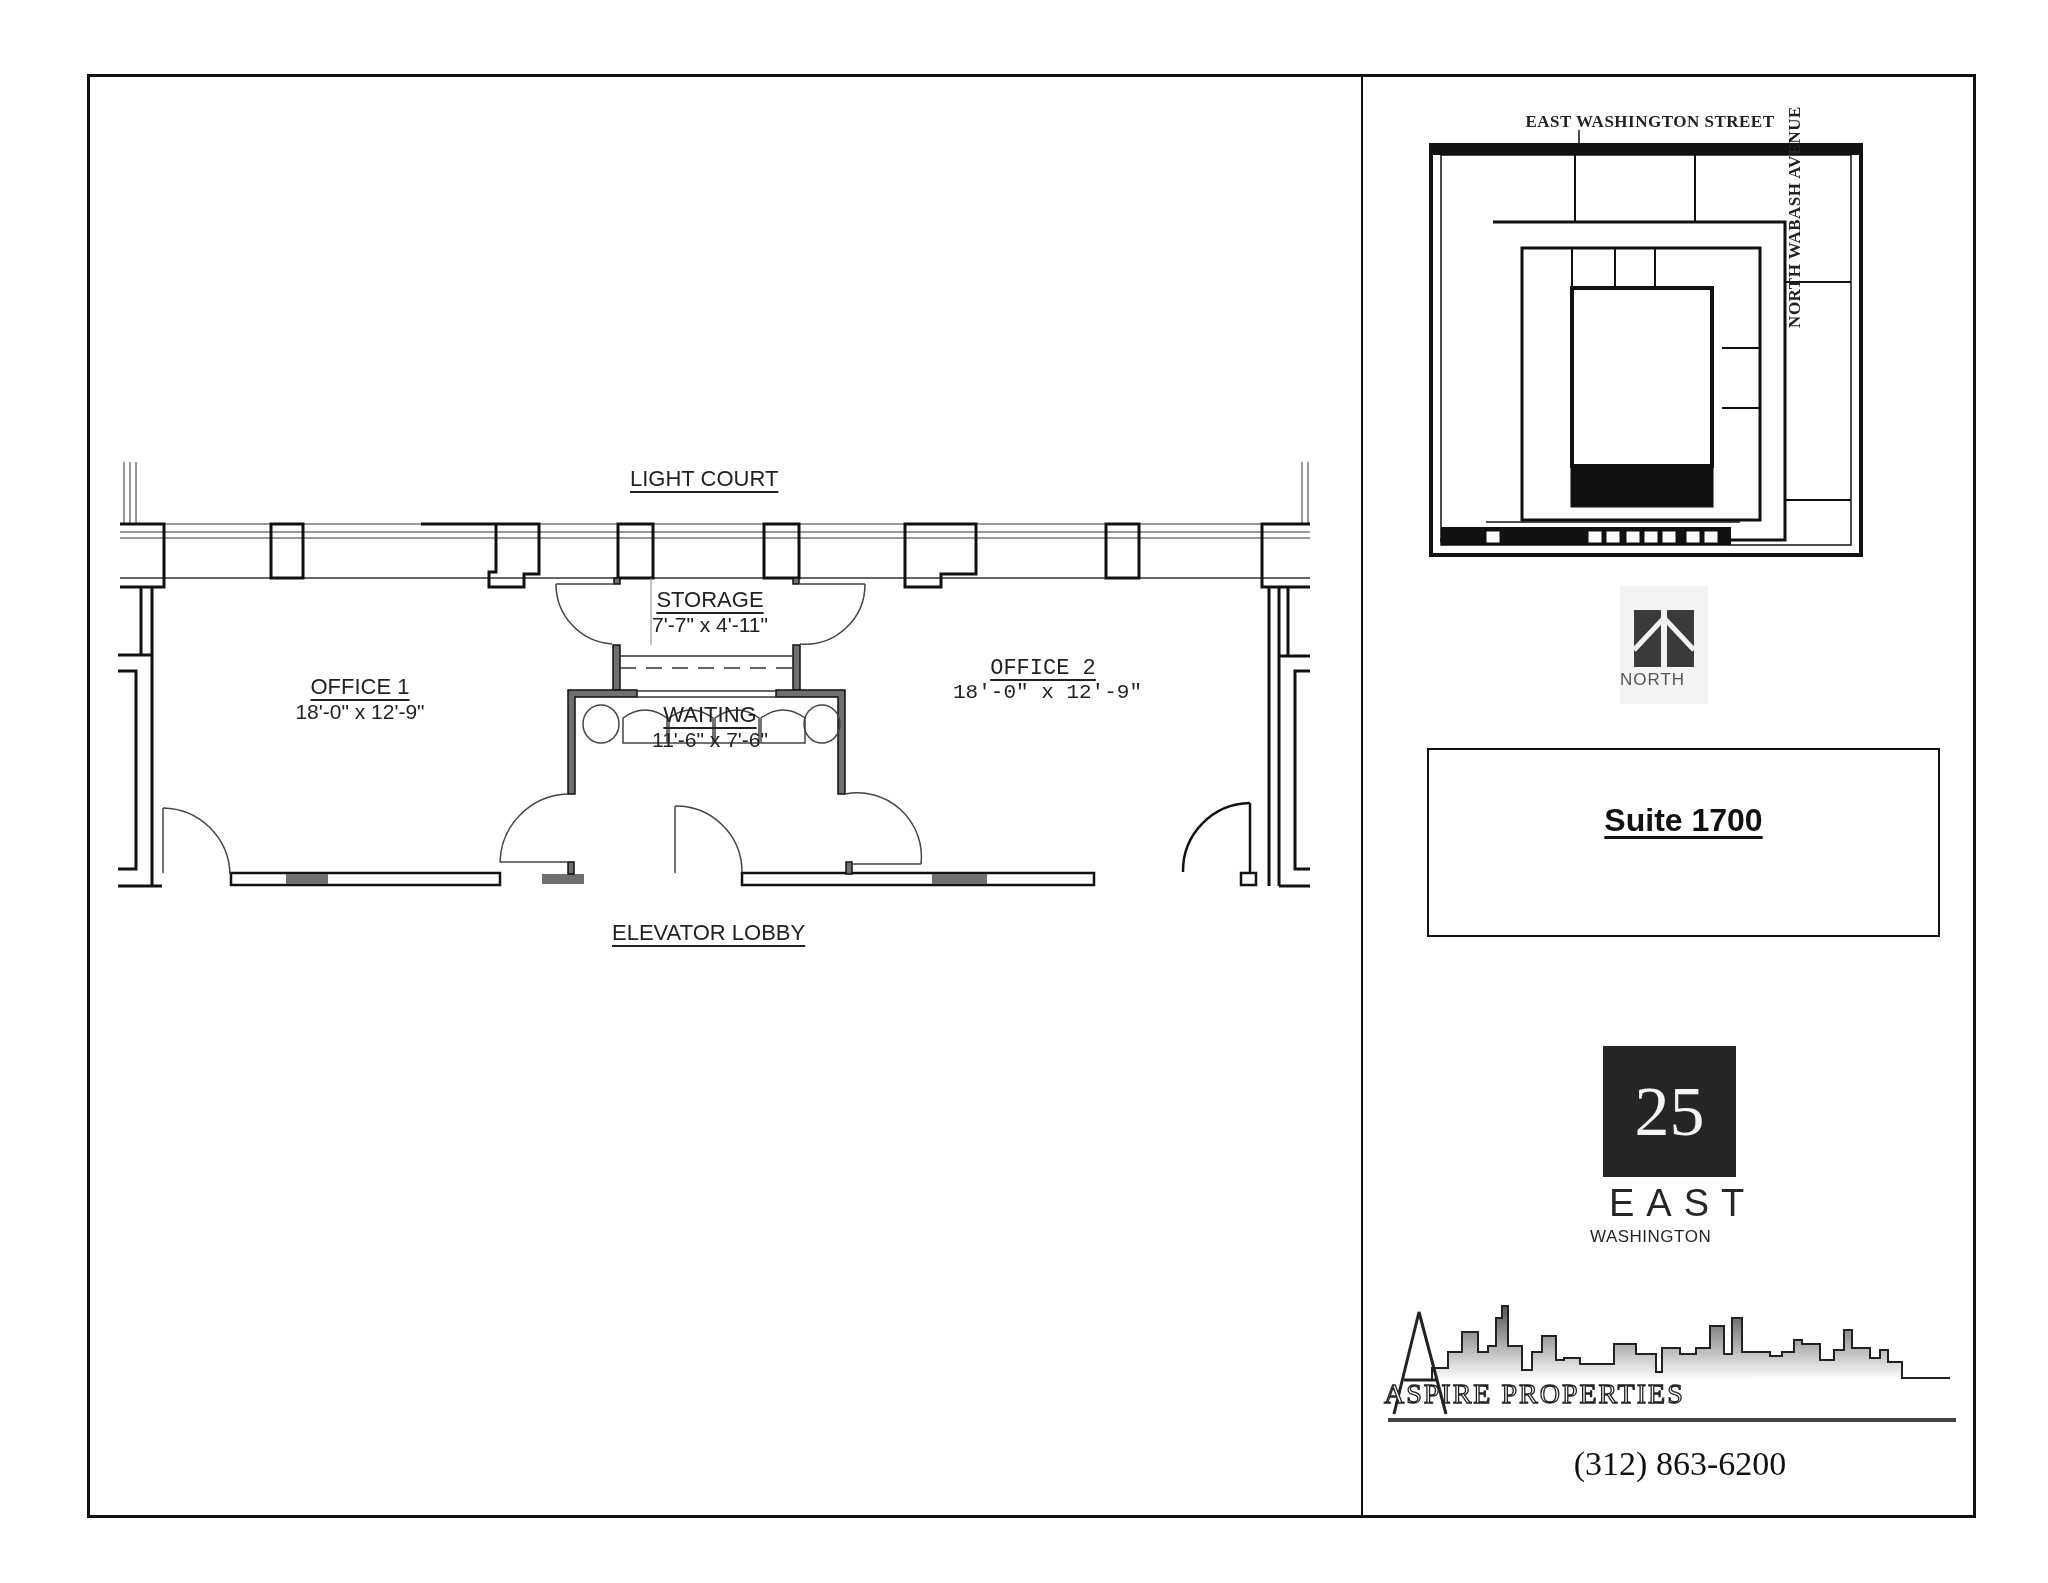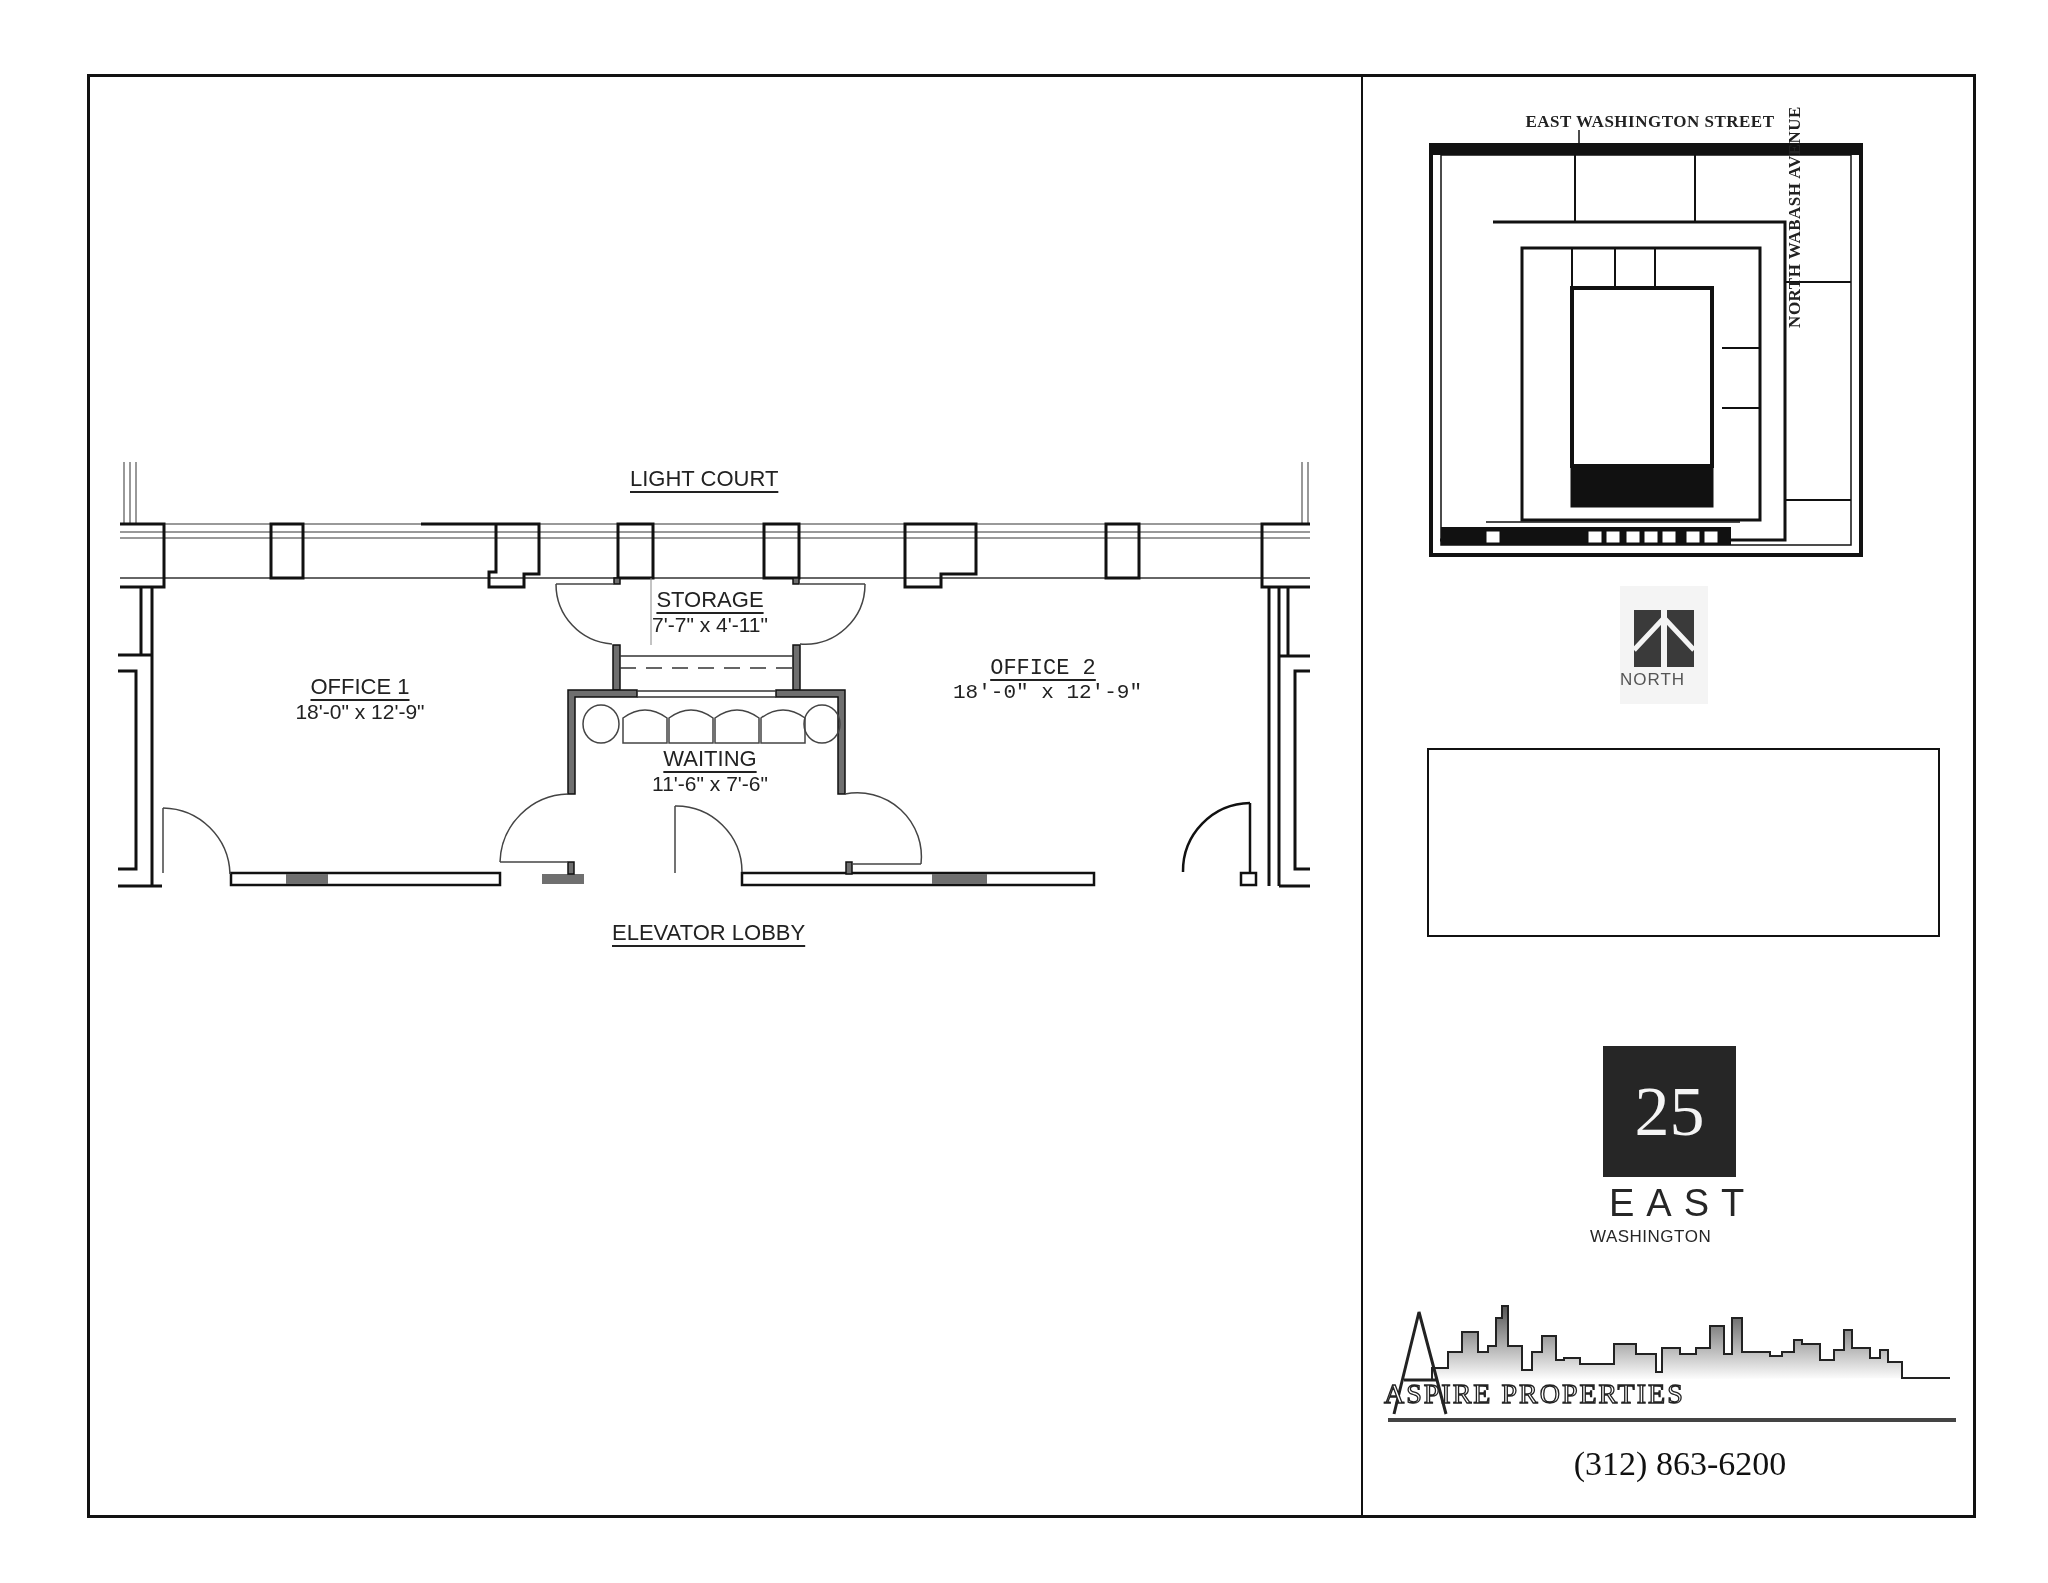--- a/index.html
+++ b/index.html
@@ -179,34 +179,35 @@
 <div class="lbl u room-name" style="left:612px; top:920px;">ELEVATOR LOBBY</div>
 
 <div class="lbl" style="left:270px; top:674px; width:180px;">
   <div class="u room-name">OFFICE 1</div>
   <div class="room-dim">18'-0" x 12'-9"</div>
 </div>
 <div class="lbl" style="left:620px; top:587px; width:180px;">
   <div class="u room-name">STORAGE</div>
   <div class="room-dim">7'-7" x 4'-11"</div>
 </div>
-<div class="lbl" style="left:620px; top:746px; width:180px;">
+<div class="lbl" style="left:620px; top:702px; width:180px;">
   <div class="u room-name">WAITING</div>
   <div class="room-dim">11'-6" x 7'-6"</div>
 </div>
 <div class="lbl" style="left:953px; top:656px; width:180px;font-family:Liberation Mono, monospace;">
   <div class="u room-name">OFFICE 2</div>
   <div class="room-dim">18'-0" x 12'-9"</div>
 </div>
 
 <div id="street-n">EAST WASHINGTON STREET</div>
 <div id="street-e">NORTH WABASH AVENUE</div>
 <div id="north-label">NORTH</div>
 
 <div id="suite-box">
+  <div id="suite-title">Suite 1700</div>
 </div>
 
 <div id="logo25">25</div>
 <div id="logo-east">EAST</div>
 <div id="logo-wash">WASHINGTON</div>
 
 <div id="aspire-text">ASPIRE PROPERTIES</div>
 <div id="phone">(312) 863-6200</div>
 
 </body></html>

